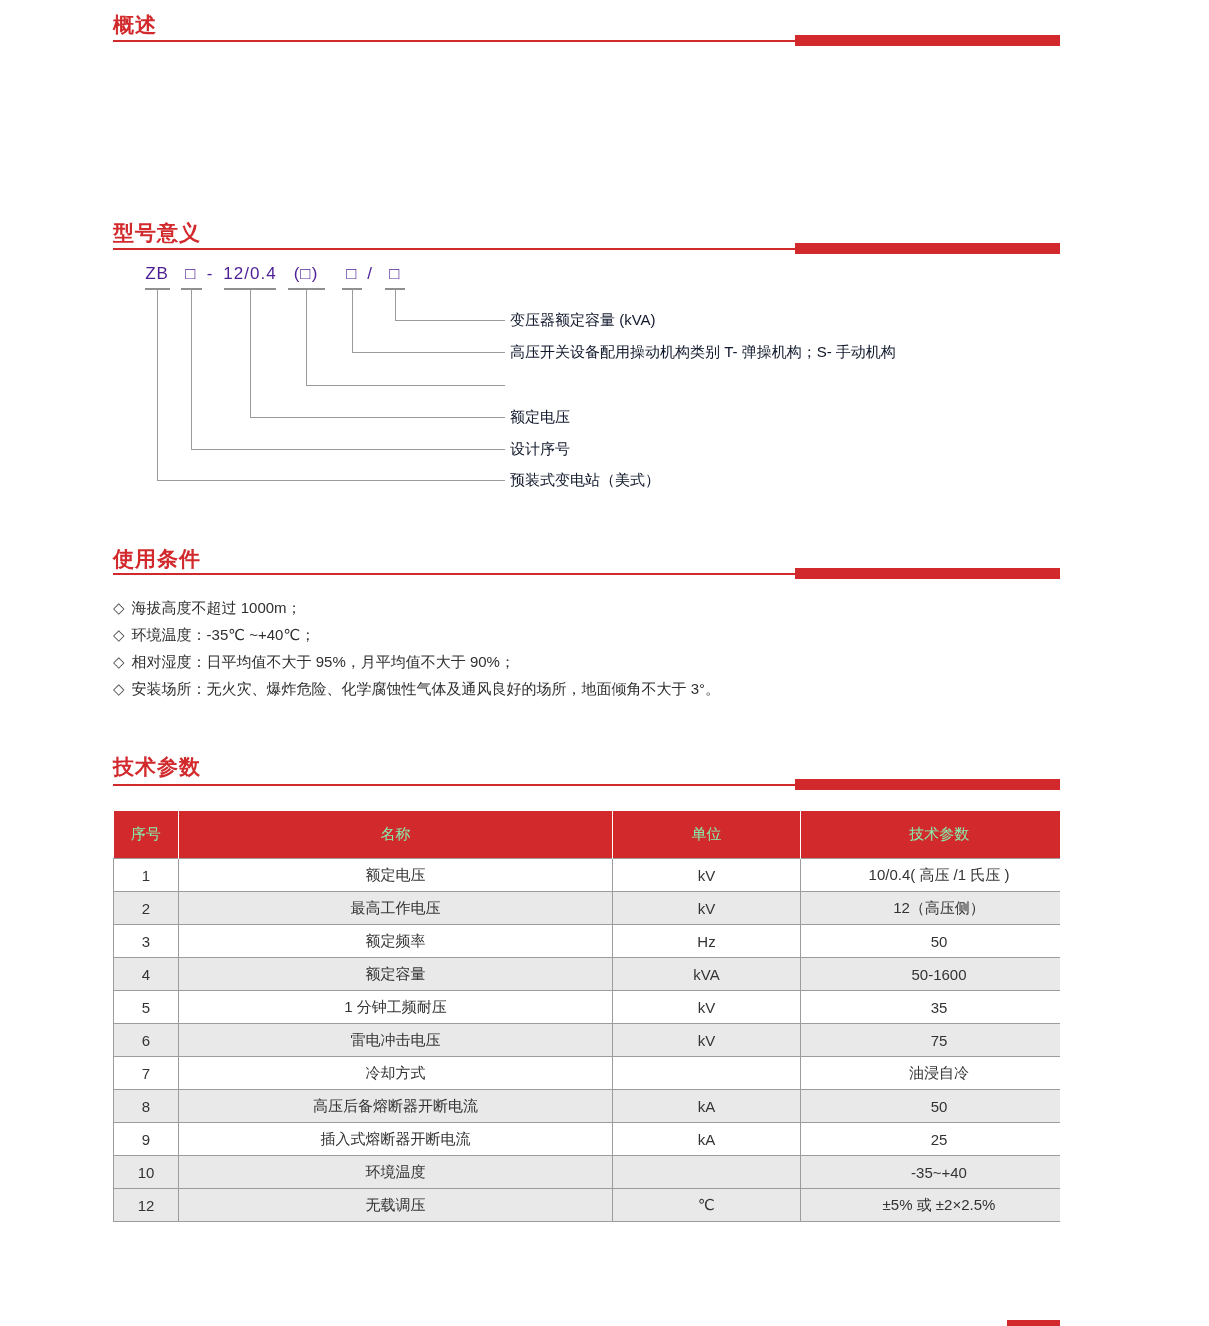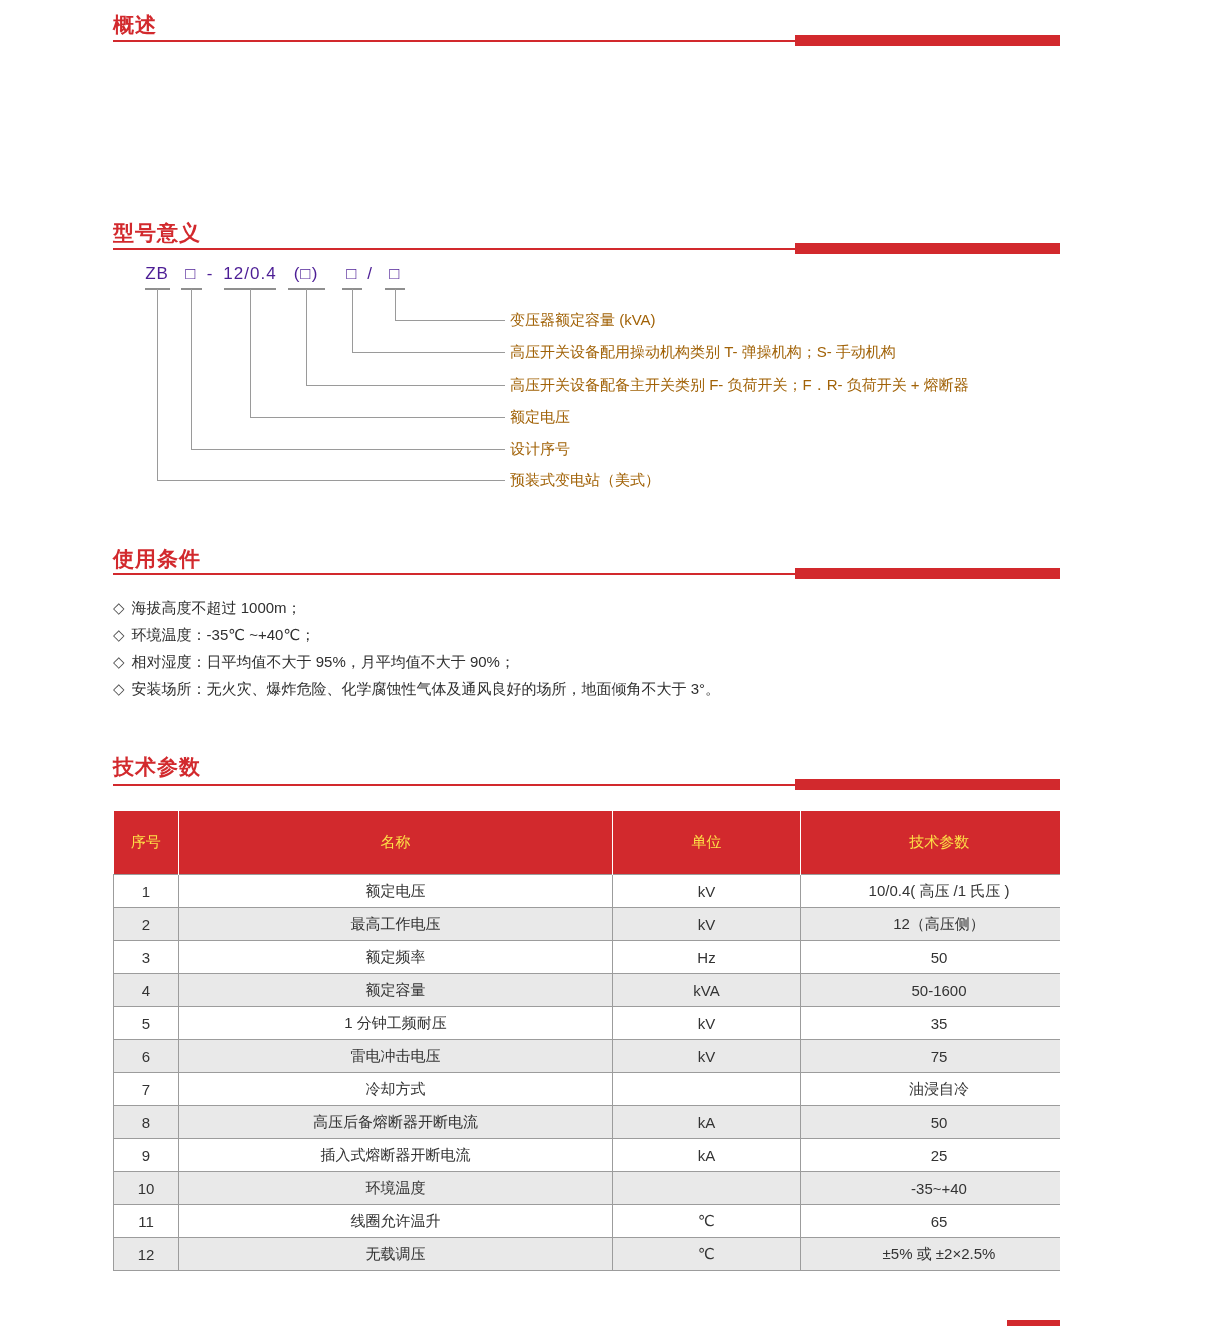--- a/index.html
+++ b/index.html
@@ -18,35 +18,35 @@
   .rule .thick{position:absolute;right:0;top:0;width:282px;height:11px;background:#d2292d;}
   
   .paras{position:absolute;left:113px;top:64px;width:966px;font-size:15px;line-height:27px;text-align:justify;}
   .paras p{margin:0;text-indent:2em;}
   
   .diagram{position:absolute;left:113px;top:262px;width:964px;height:235px;font-size:15px;}
   .diagram .tok{position:absolute;top:0;transform:translateX(-50%);font-size:17px;line-height:24px;color:#4c1d95;letter-spacing:1px;white-space:nowrap;}
   .diagram .und{position:absolute;height:2px;background:#8f8f8f;top:26px;}
   .diagram .vline{position:absolute;width:1px;background:#9a9a9a;top:27px;}
   .diagram .hline{position:absolute;height:1px;background:#9a9a9a;}
-  .diagram .lbl{position:absolute;left:397px;height:20px;line-height:20px;white-space:nowrap;color:#a16207;}
+  .diagram .lbl{position:absolute;left:397px;height:20px;line-height:20px;white-space:nowrap;color:#0f172a;}
   
   .conds{position:absolute;left:113px;top:594px;width:964px;font-size:15px;line-height:27px;}
   .conds .item{white-space:nowrap;}
   .conds .bullet{margin-right:7px;color:#4a4a4a;}
   
   table.params{
     position:absolute;left:113px;top:811px;width:964px;border-collapse:collapse;table-layout:fixed;
     font-size:15px;
   }
   table.params col.c1{width:65px;} table.params col.c2{width:434px;}
   table.params col.c3{width:188px;} table.params col.c4{width:277px;}
   table.params th{
-    background:#d2292d;color:#fde047;font-weight:400;height:31px;text-align:center;
-    border-left:1px solid #fff;padding:16px;margin-left:39px;
+    background:#d2292d;color:#86efac;font-weight:400;height:31px;text-align:center;
+    border-left:1px solid #fff;padding:8px;margin-left:39px;
   }
   table.params th:first-child{border-left:none;}
   table.params td{
     height:32px;text-align:center;border:1px solid #9c9c9c;padding:0;color:#333;
   }
   table.params tr.alt td{background:#e9e9e9;}
   
   .page-edge{position:absolute;left:1206px;top:0;bottom:0;width:1px;background:#dcdcdc;}
   .footer-mark{position:absolute;left:1007px;top:1320px;width:73px;height:6px;background:#d2292d;}
 </style>
@@ -82,21 +82,20 @@
       <div class="und" style="left: 229px; width: 20px;"></div>
       <div class="und" style="left: 272px; width: 20px;"></div>
       <div class="vline" style="left: 282px; height: 31px;"></div>
       <div class="hline" style="left: 282px; top: 58px; width: 110px;"></div>
       <div class="lbl" style="left: 397px; top: 48px;">变压器额定容量 (kVA)</div>
       <div class="vline" style="left: 239px; height: 63px;"></div>
       <div class="hline" style="left: 239px; top: 90px; width: 153px;"></div>
       <div class="lbl" style="left: 397px; top: 80px;">高压开关设备配用操动机构类别 T- 弹操机构；S- 手动机构</div>
       <div class="vline" style="left: 193px; height: 96px;"></div>
       <div class="hline" style="left: 193px; top: 123px; width: 199px;"></div>
-      <div class="lbl" style="left: 397px; top: 113px;">高压开关设备配备主开关类别 F- 负荷开关；F．R- 负荷开关 + 熔断器</div>
       <div class="vline" style="left: 137px; height: 128px;"></div>
       <div class="hline" style="left: 137px; top: 155px; width: 255px;"></div>
       <div class="lbl" style="left: 397px; top: 145px;">额定电压</div>
       <div class="vline" style="left: 78px; height: 160px;"></div>
       <div class="hline" style="left: 78px; top: 187px; width: 314px;"></div>
       <div class="lbl" style="left: 397px; top: 177px;">设计序号</div>
       <div class="vline" style="left: 44px; height: 191px;"></div>
       <div class="hline" style="left: 44px; top: 218px; width: 348px;"></div>
       <div class="lbl" style="left: 397px; top: 208px;">预装式变电站（美式）</div>
     </div>
@@ -195,26 +194,20 @@
     <td>插入式熔断器开断电流</td>
     <td>kA</td>
     <td>25</td>
   </tr>
         <tr class="alt">
     <td>10</td>
     <td>环境温度</td>
     <td></td>
     <td>-35~+40</td>
   </tr>
-        <tr>
-    <td>11</td>
-    <td>线圈允许温升</td>
-    <td>℃</td>
-    <td>65</td>
-  </tr>
         <tr class="alt">
     <td>12</td>
     <td>无载调压</td>
     <td>℃</td>
     <td>±5% 或 ±2×2.5%</td>
   </tr>
       </tbody>
   </table>
 
   <div class="page-edge"></div>

